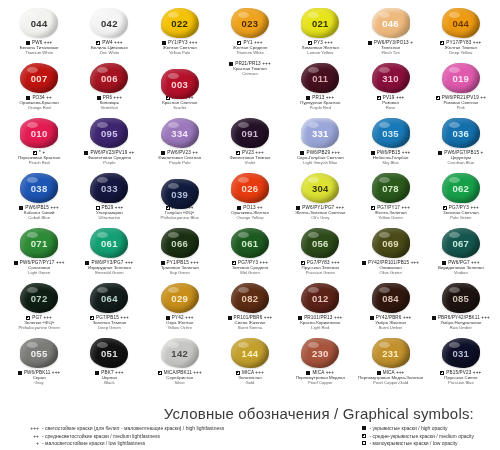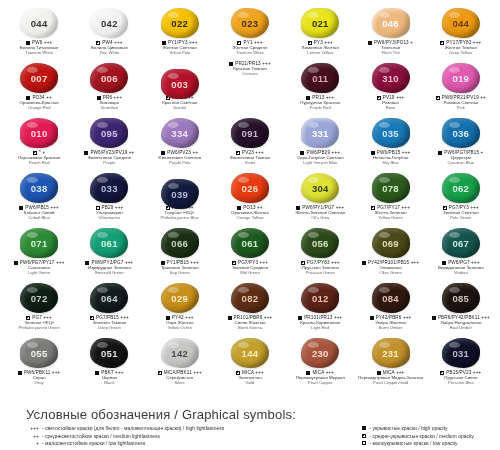--- a/index.html
+++ b/index.html
@@ -102,22 +102,22 @@
   .opq.med{background:linear-gradient(135deg,#111 0 50%,#fff 50% 100%);}
   .opq.low{background:#fff;}
 
   .legend{
     position:absolute;
     left:0;right:0;bottom:4px;
     padding:0 26px;
     box-sizing:border-box;
   }
   .legend-title{
-    text-align:left;
-    font-size:13px;
+    text-align:right;
+    font-size:15px;
     color:#3a3a3a;
     margin-bottom:3px;
     letter-spacing:0.2px;
   }
   .legend-cols{
     display:flex;
     justify-content:space-between;
     gap:10px;
   }
   .legend-col{display:flex;flex-direction:column;gap:1.5px;}

